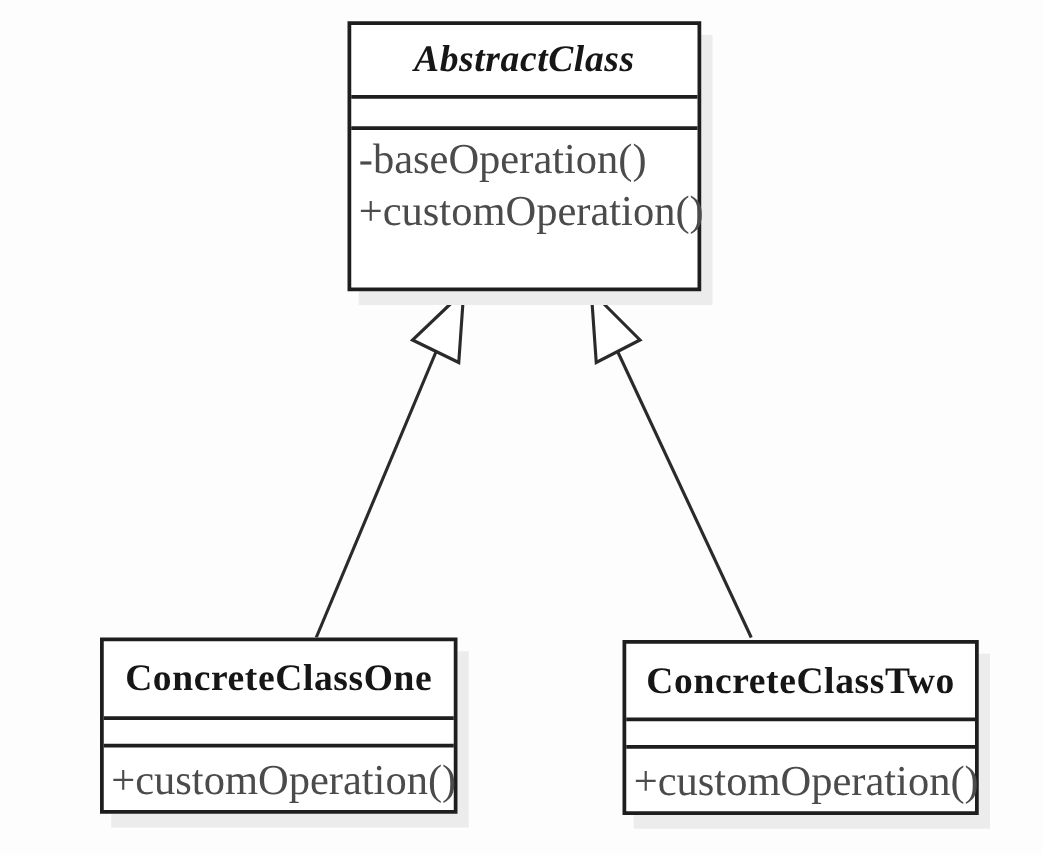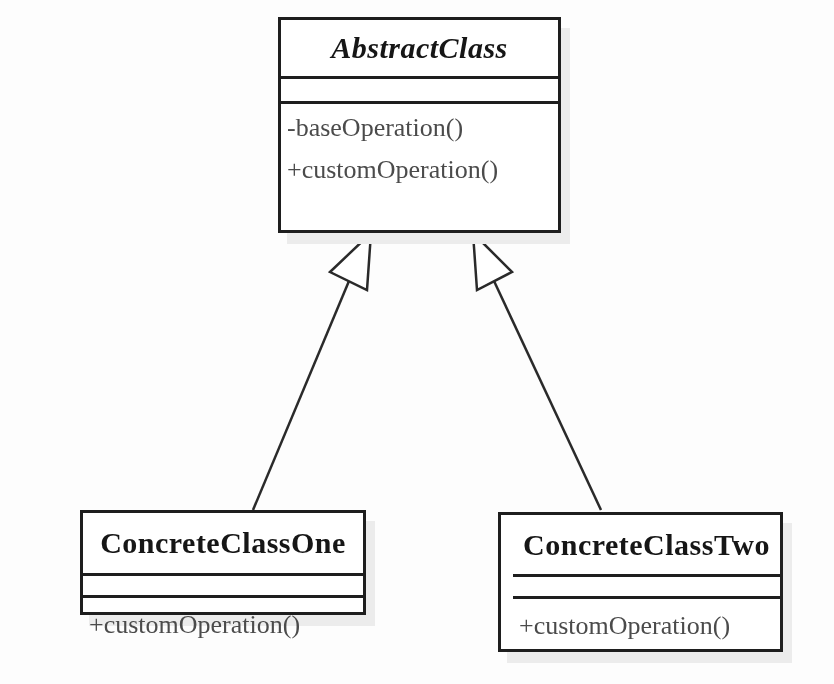--- a/index.html
+++ b/index.html
@@ -49,37 +49,37 @@
   .uml-attrs {
     box-sizing: border-box;
     flex: 0 0 auto;
     border-bottom: 3px solid #1e1e1e;
   }
   .uml-methods {
     box-sizing: border-box;
     flex: 1 1 auto;
     padding: 3px 4px 0 6px;
     color: #4b4b4b;
-    font-size: 26px;
+    font-size: 34px;
     white-space: nowrap;
   }
   .uml-methods .method-line {
     line-height: 42px;
   }
   
   .box-abstract        { left: 278px; top: 17px;  width: 283px; height: 216px; }
   .box-abstract .uml-title { height: 59px; }
   .box-abstract .uml-attrs { height: 25px; }
   
-  .box-concrete-one    { left: 80px;  top: 510px; width: 286px; height: 105px; }
+  .box-concrete-one    { left: 80px;  top: 510px; width: 286px; height: 141px; }
   .box-concrete-one .uml-title { height: 63px; }
   .box-concrete-one .uml-attrs { height: 22px; }
   .box-concrete-one .uml-methods .method-line { line-height: 48px; }
   
-  .box-concrete-two    { left: 498px; top: 512px; width: 285px; height: 140px; padding-left: 12px; }
+  .box-concrete-two    { left: 498px; top: 512px; width: 285px; height: 140px; }
   .box-concrete-two .uml-title { height: 62px; }
   .box-concrete-two .uml-attrs { height: 22px; }
   .box-concrete-two .uml-methods .method-line { line-height: 47px; }
 </style>
 </head>
 <body>
 
 <div class="canvas">
 
   <svg class="edges" width="834" height="684" viewBox="0 0 834 684">

